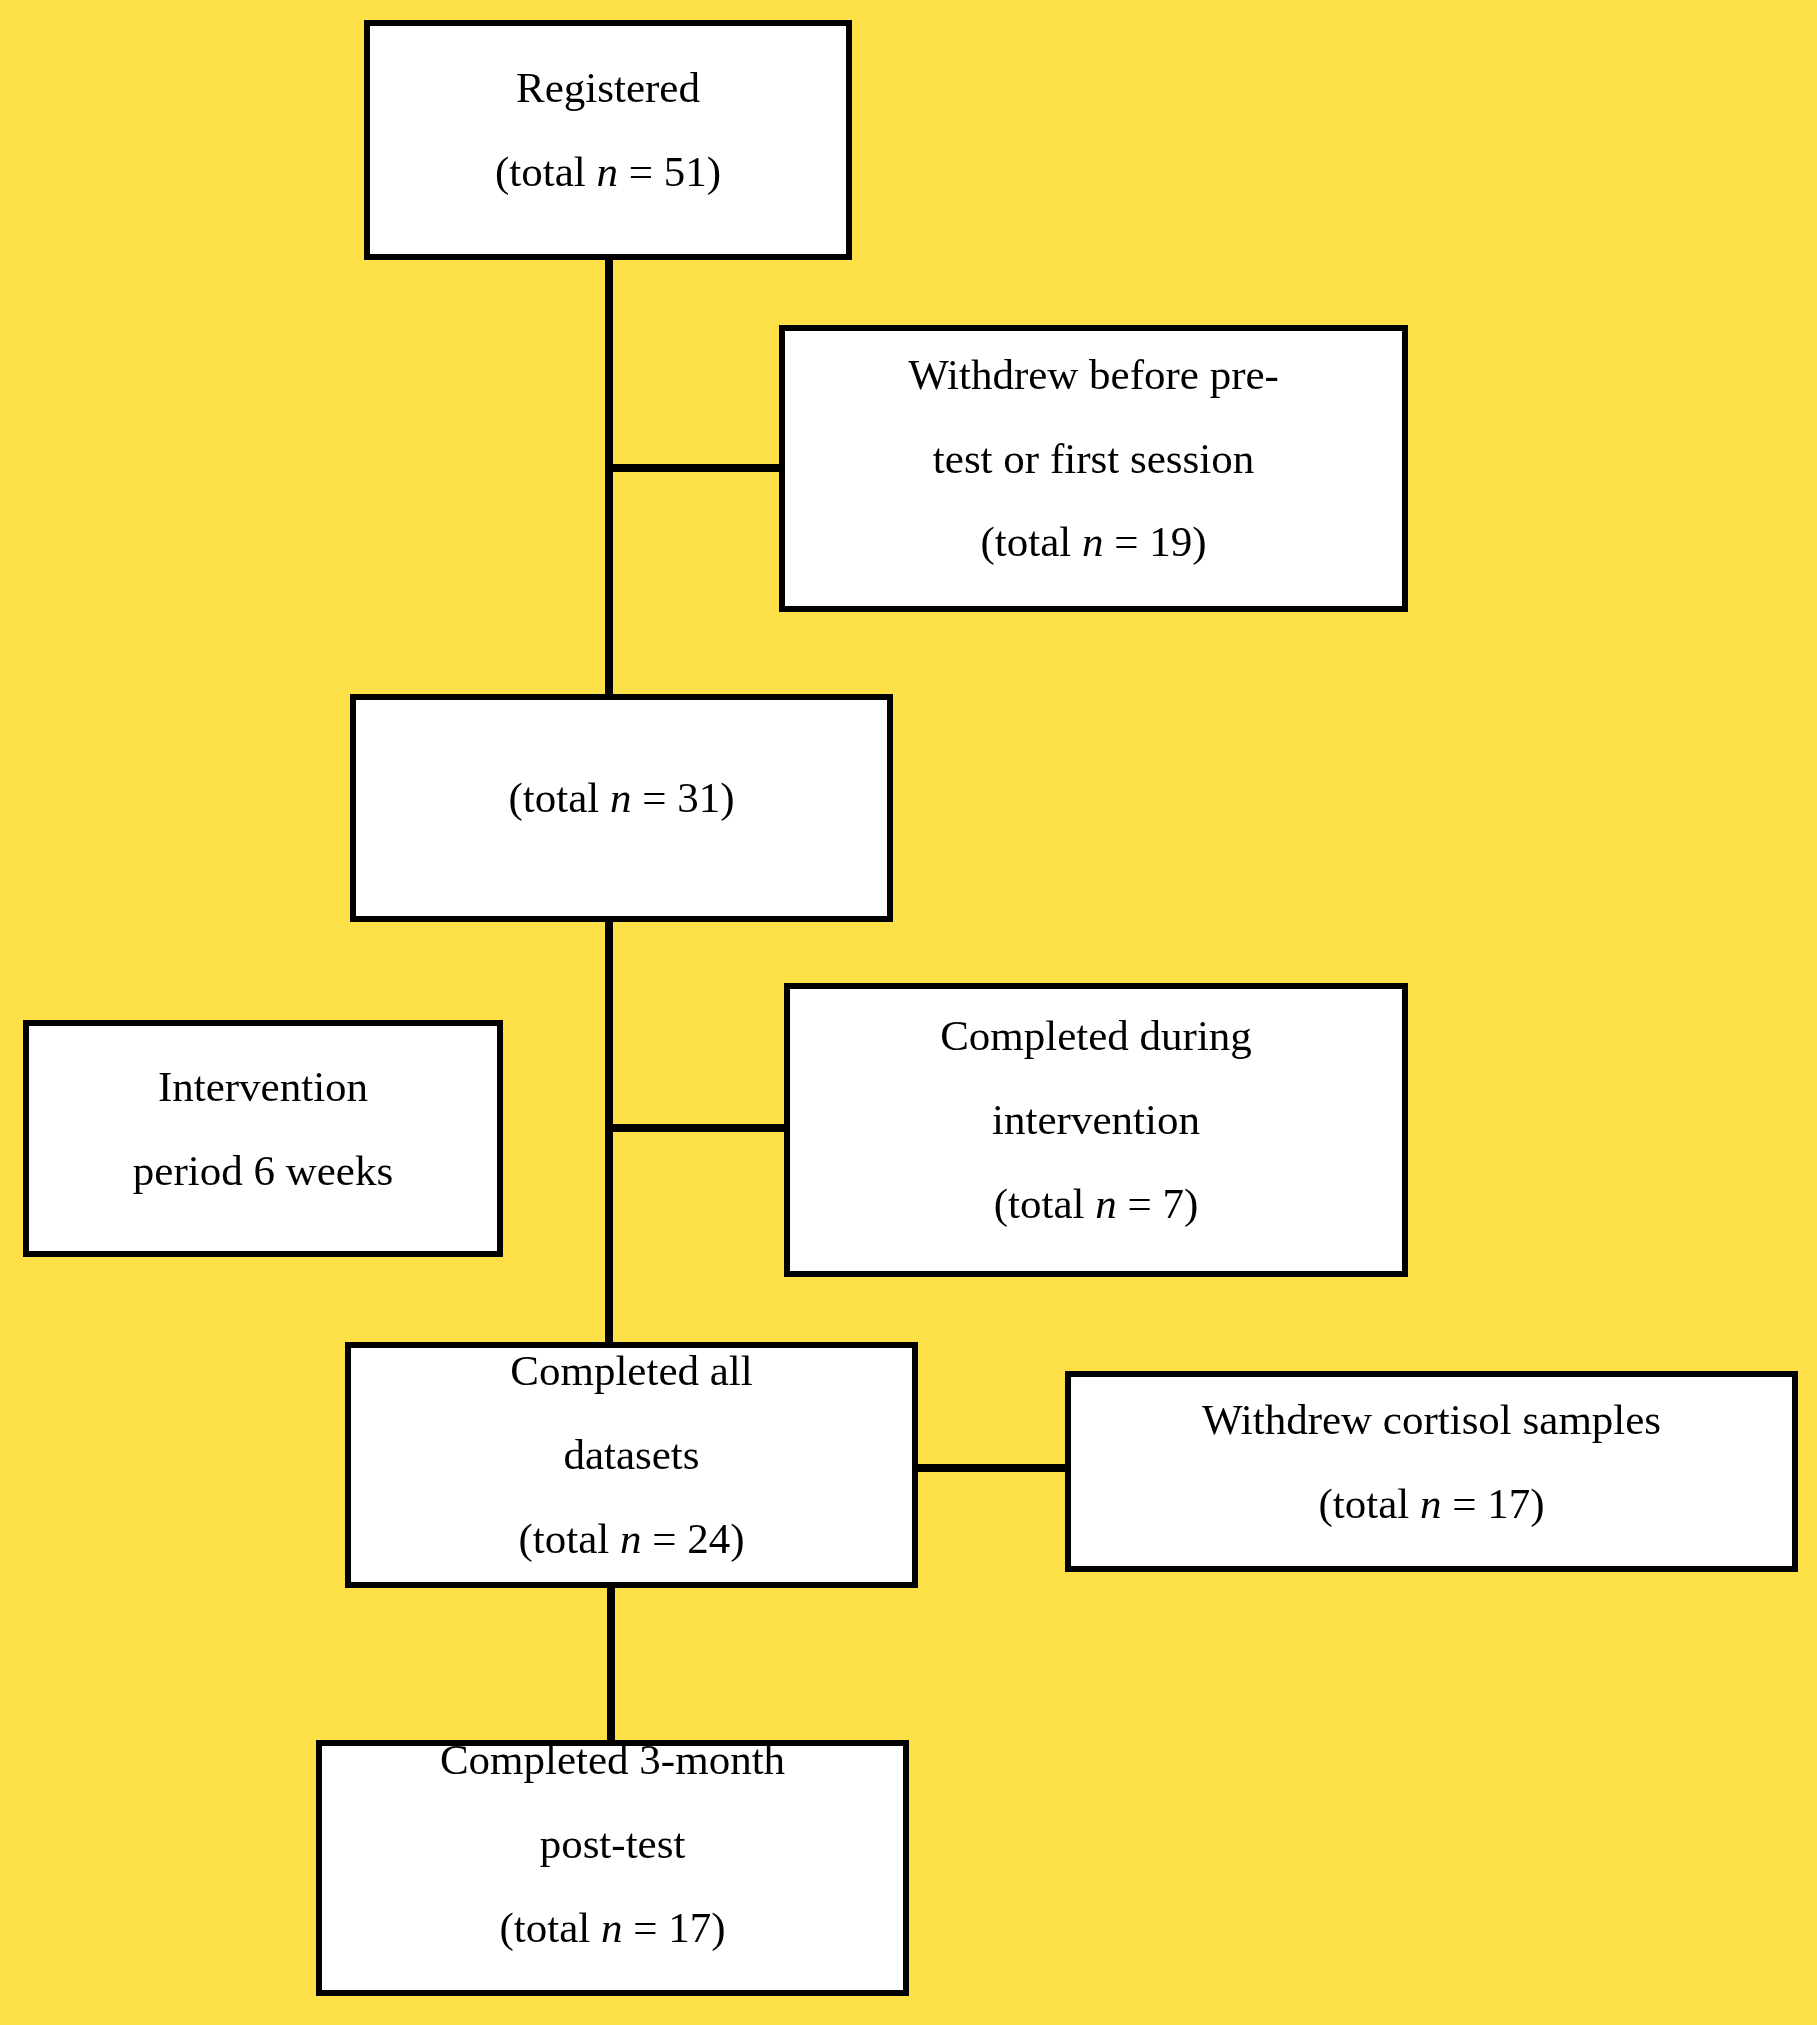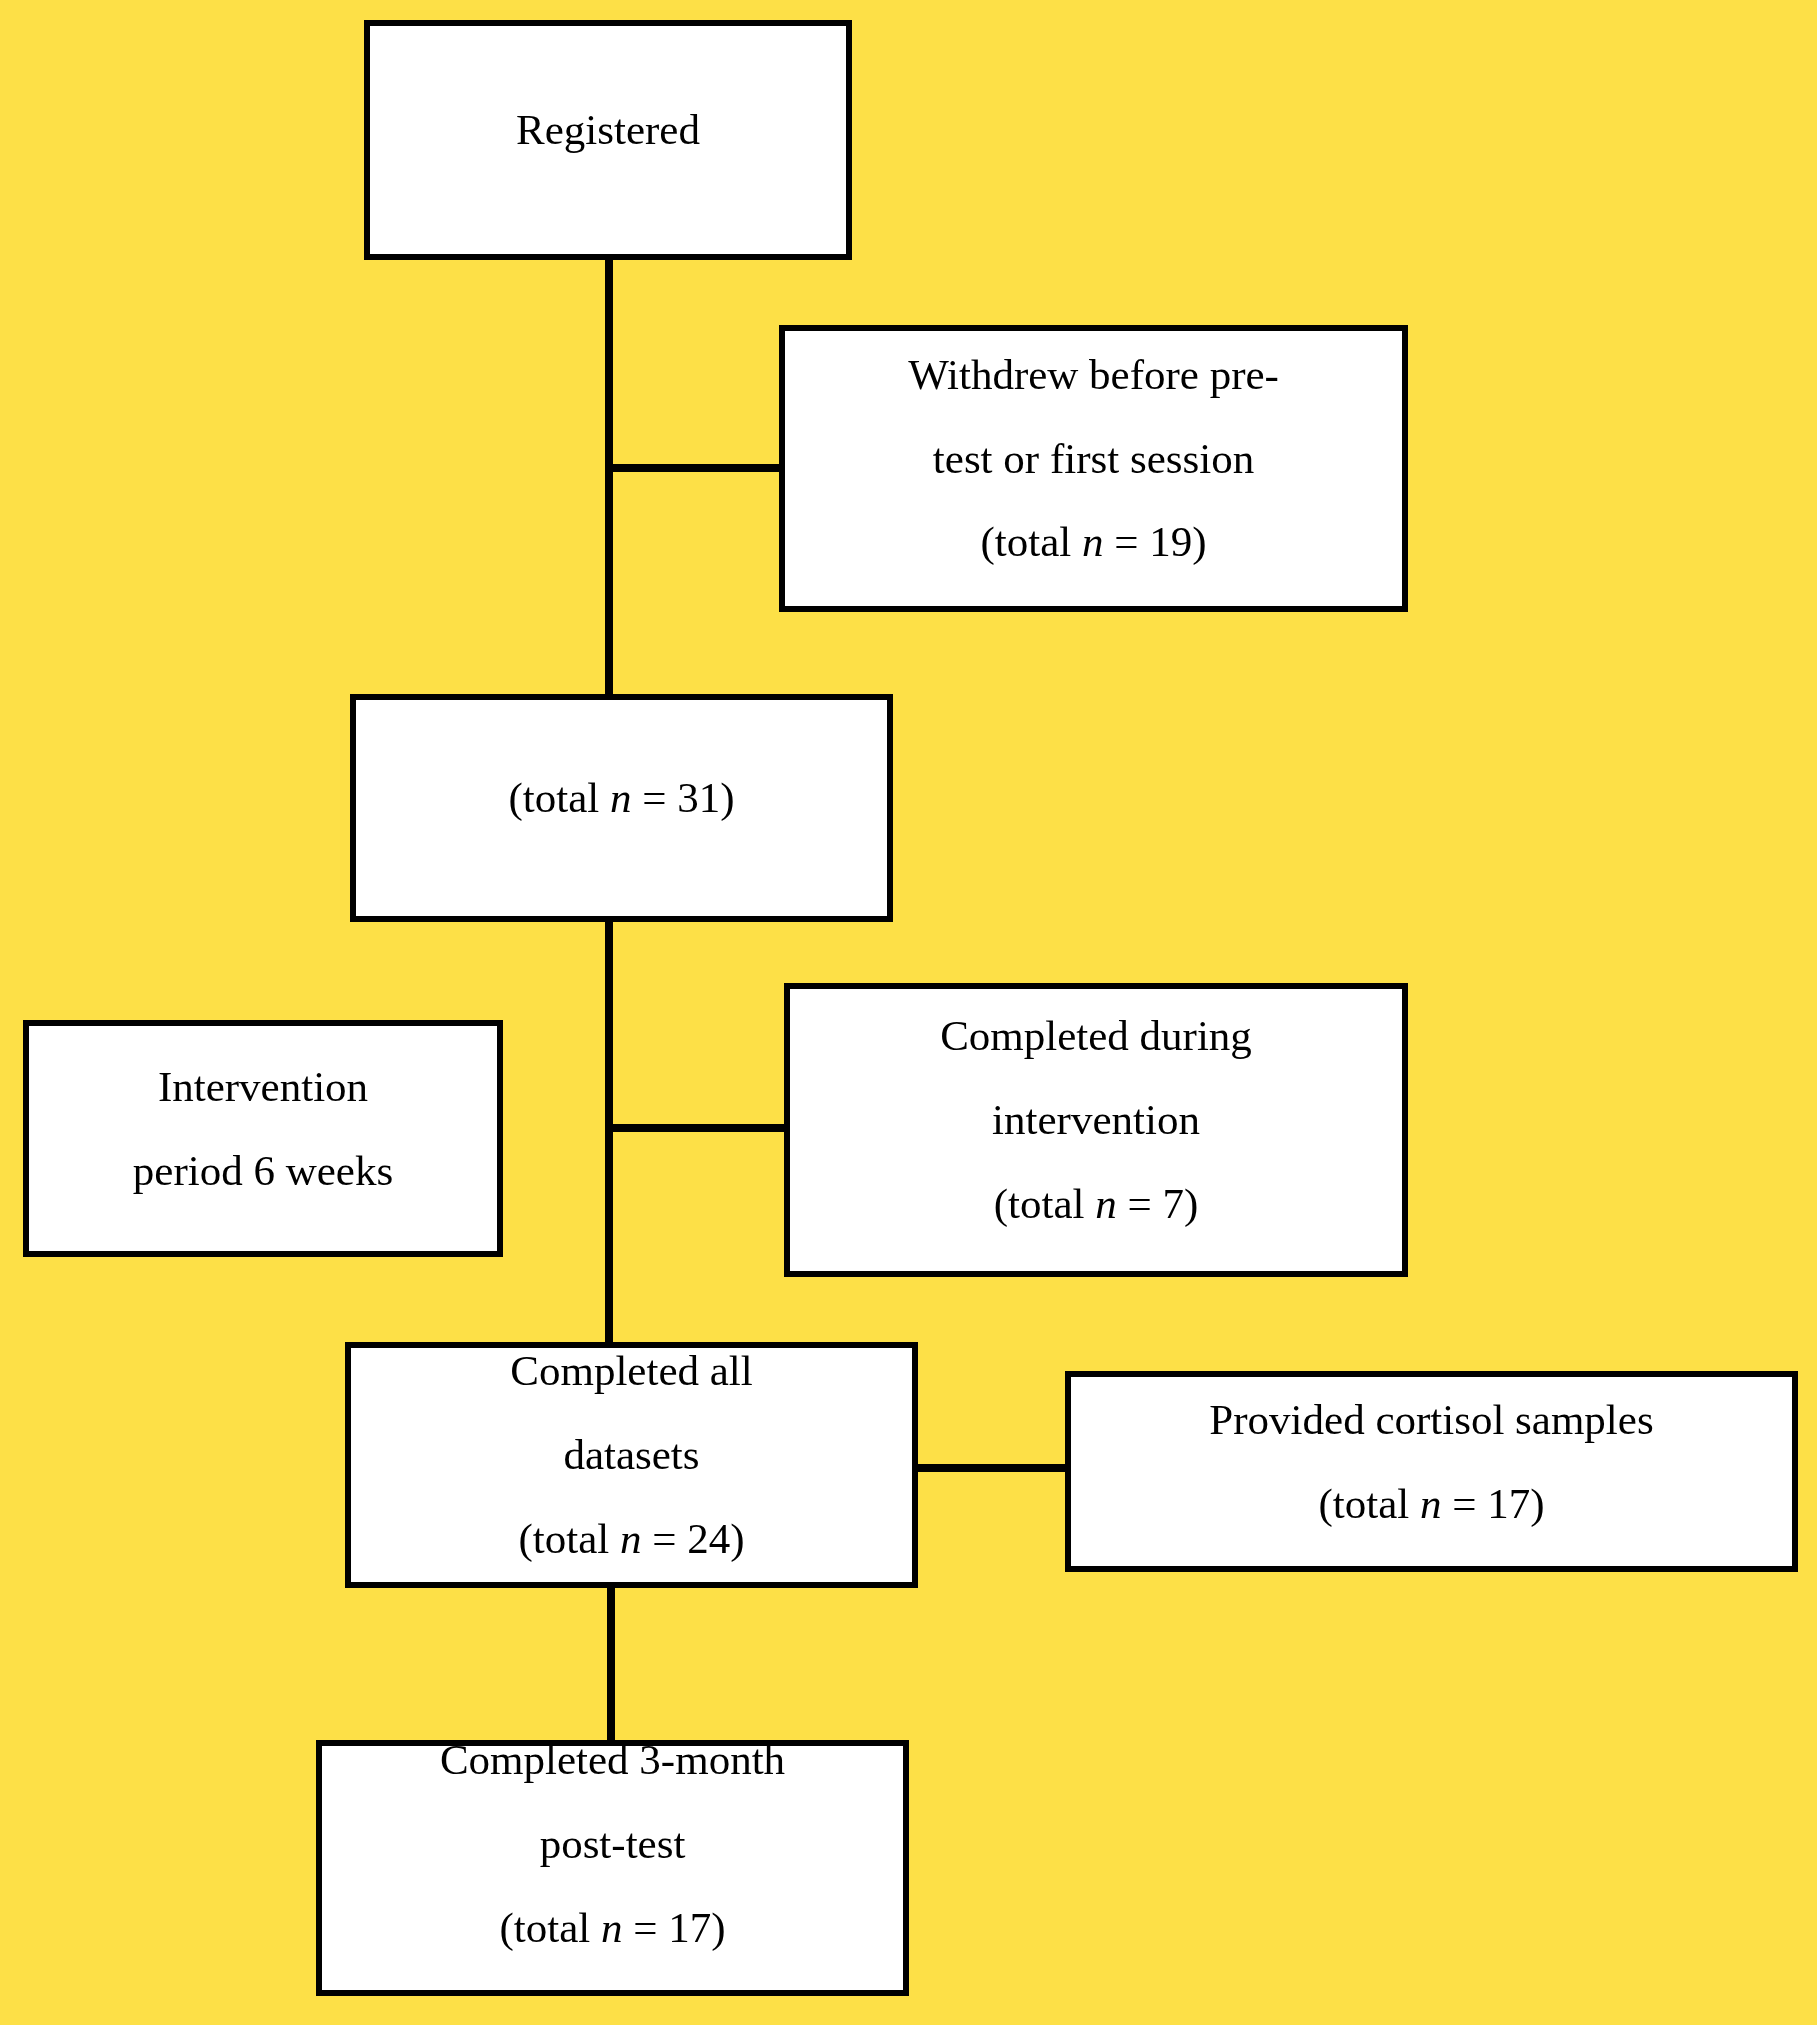--- a/index.html
+++ b/index.html
@@ -61,20 +61,21 @@
 
   <div class="connector" id="conn-v1"></div>
   <div class="connector" id="conn-h1"></div>
   <div class="connector" id="conn-v2"></div>
   <div class="connector" id="conn-h2"></div>
   <div class="connector" id="conn-h3"></div>
   <div class="connector" id="conn-v3"></div>
 
   <div class="fc-box" id="box-registered">
     <div class="fc-line">Registered</div>
+    <div class="fc-line">(total <span class="var">n</span> = 51)</div>
   </div>
 
   <div class="fc-box" id="box-withdrew-pretest">
     <div class="fc-line">Withdrew before pre-</div>
     <div class="fc-line">test or first session</div>
     <div class="fc-line">(total <span class="var">n</span> = 19)</div>
   </div>
 
   <div class="fc-box" id="box-completed-pretest">
     <div class="fc-line">(total <span class="var">n</span> = 31)</div>
@@ -91,21 +92,21 @@
     <div class="fc-line">(total <span class="var">n</span> = 7)</div>
   </div>
 
   <div class="fc-box" id="box-completed-datasets">
     <div class="fc-line">Completed all</div>
     <div class="fc-line">datasets</div>
     <div class="fc-line">(total <span class="var">n</span> = 24)</div>
   </div>
 
   <div class="fc-box" id="box-cortisol-samples">
-    <div class="fc-line">Provided cortisol samples</div>
+    <div class="fc-line">Withdrew cortisol samples</div>
     <div class="fc-line">(total <span class="var">n</span> = 17)</div>
   </div>
 
   <div class="fc-box" id="box-completed-posttest">
     <div class="fc-line">Completed 3-month</div>
     <div class="fc-line">post-test</div>
     <div class="fc-line">(total <span class="var">n</span> = 17)</div>
   </div>
 
 </div>

